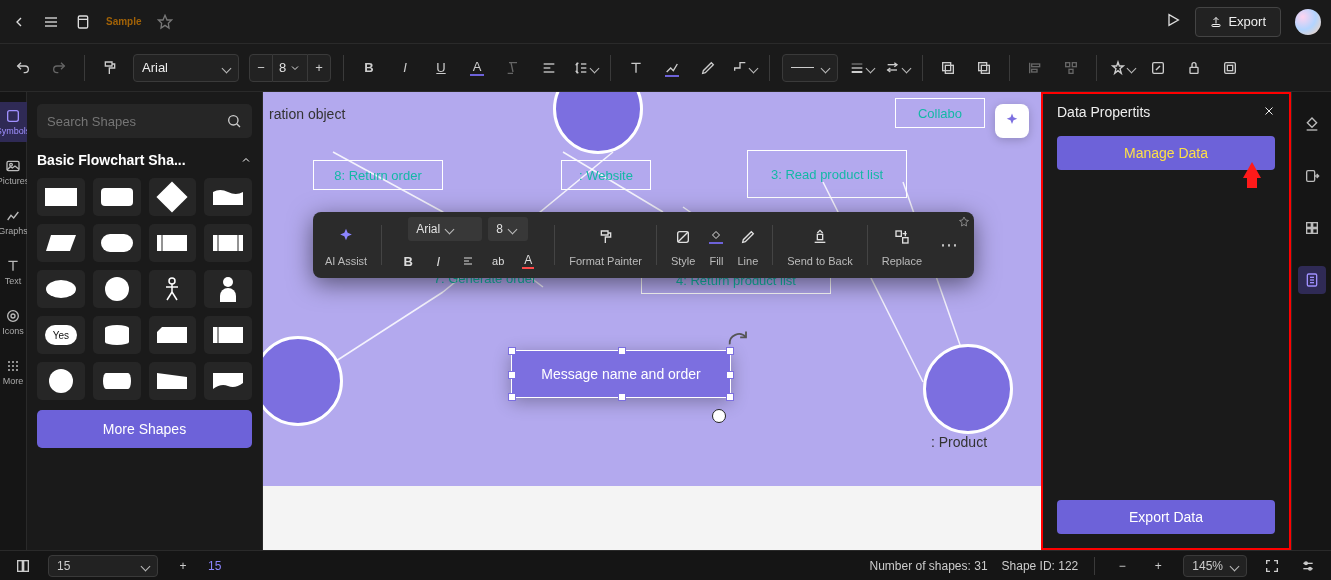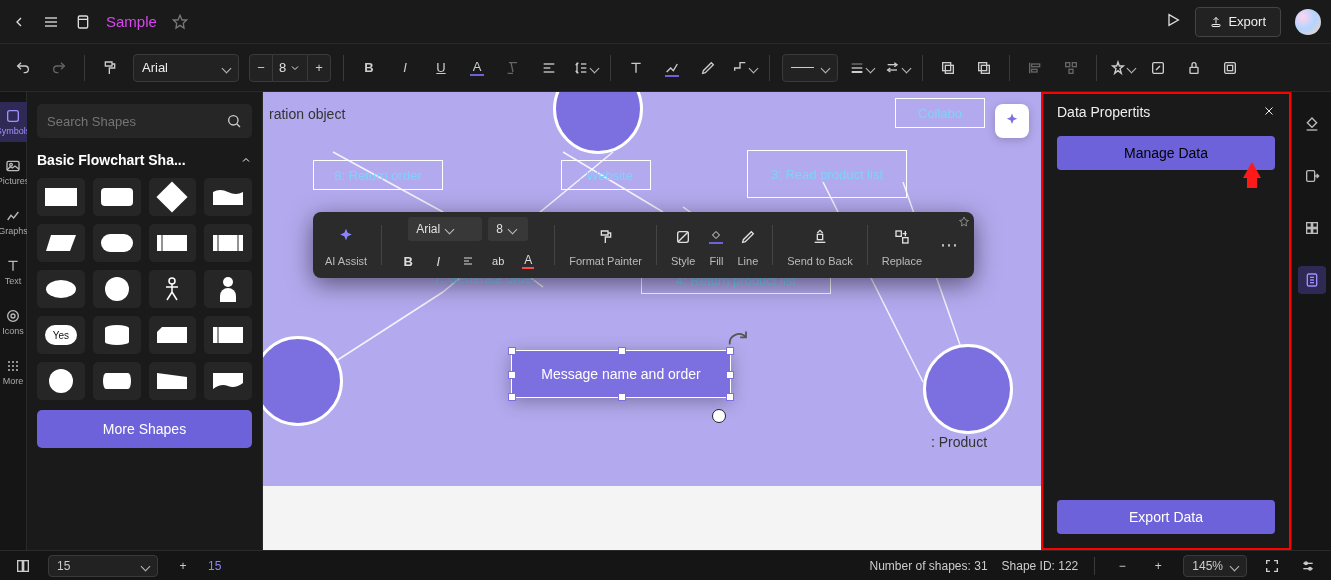--- a/index.html
+++ b/index.html
@@ -18,21 +18,21 @@
     height: 44px;
     display: flex;
     align-items: center;
     padding: 0 10px;
     gap: 14px;
     border-bottom: 1px solid #2a2a2a;
   }
   .tb-left { display: flex; align-items: center; gap: 14px; }
   .tb-spacer { flex: 1; }
   .tb-icon { width: 18px; height: 18px; display: inline-flex; align-items: center; justify-content: center; color: #ddd; cursor: pointer; }
-  .tb-title { font-weight: 400; font-size: 15px; color: #d946ef; }
+  .tb-title { font-weight: 700; font-size: 10px; color: #a16207; }
   .tb-btn {
     display: inline-flex; align-items: center; gap: 6px;
     height: 30px; padding: 0 14px;
     border: 1px solid #444; border-radius: 4px;
     background: #222; color: #eee; cursor: pointer;
     font-size: 13px;
   }
   .tb-run { border: none; background: none; color: #ddd; font-size: 16px; cursor: pointer; }
   .tb-avatar {
     width: 26px; height: 26px; border-radius: 50%;
@@ -152,21 +152,21 @@
   }
   .canvas-bg {
     position: absolute; left: 0; top: 0; right: 0; height: 394px;
     background: #b3a9ee;
   }
   .canvas-whitearea {
     position: absolute; left: 0; right: 0; bottom: 0; top: 394px;
     background: #f4f4f4;
   }
   .shape-box {
-    position: absolute; border: 1.5px solid #fff; color: #7dd3fc;
+    position: absolute; border: 1.5px solid #fff; color: #14b8a6;
     display: flex; align-items: center; justify-content: center;
     font-size: 13px; padding: 0 15px;
   }
   .big-circle {
     position: absolute; border-radius: 50%; background: #7c6fe0;
     border: 3px solid #fff;
   }
   .sel-shape {
     position: absolute; background: #7c6fe0; border: 1.5px solid #fff;
     color: #fff; display: flex; align-items: center; justify-content: center;
@@ -213,21 +213,21 @@
 
   .rightpanel {
     width: 250px; background: #1a1a1a;
     border: 2px solid #ff0000;
     display: flex; flex-direction: column;
     padding: 10px 14px;
   }
   .rp-head { display: flex; align-items: center; justify-content: space-between; font-size: 14px; color: #eee; }
   .rp-btn {
     margin-top: 16px; height: 34px; background: #6d62d9; border-radius: 4px;
-    color: #000000; display: flex; align-items: center; justify-content: center;
+    color: #fde047; display: flex; align-items: center; justify-content: center;
     font-size: 14px; cursor: pointer;
   }
   .rp-spacer { flex: 1; }
   .rp-highlight-arrow {
     width: 0; height: 0; border-left: 9px solid transparent; border-right: 9px solid transparent;
     border-bottom: 16px solid #ff1a1a;
   }
   .rp-arrow-stem{ width:10px;height:10px;background:#ff1a1a;margin:0 auto;}
   .rp-export {
     height: 34px; background: #6d62d9; border-radius: 4px;

